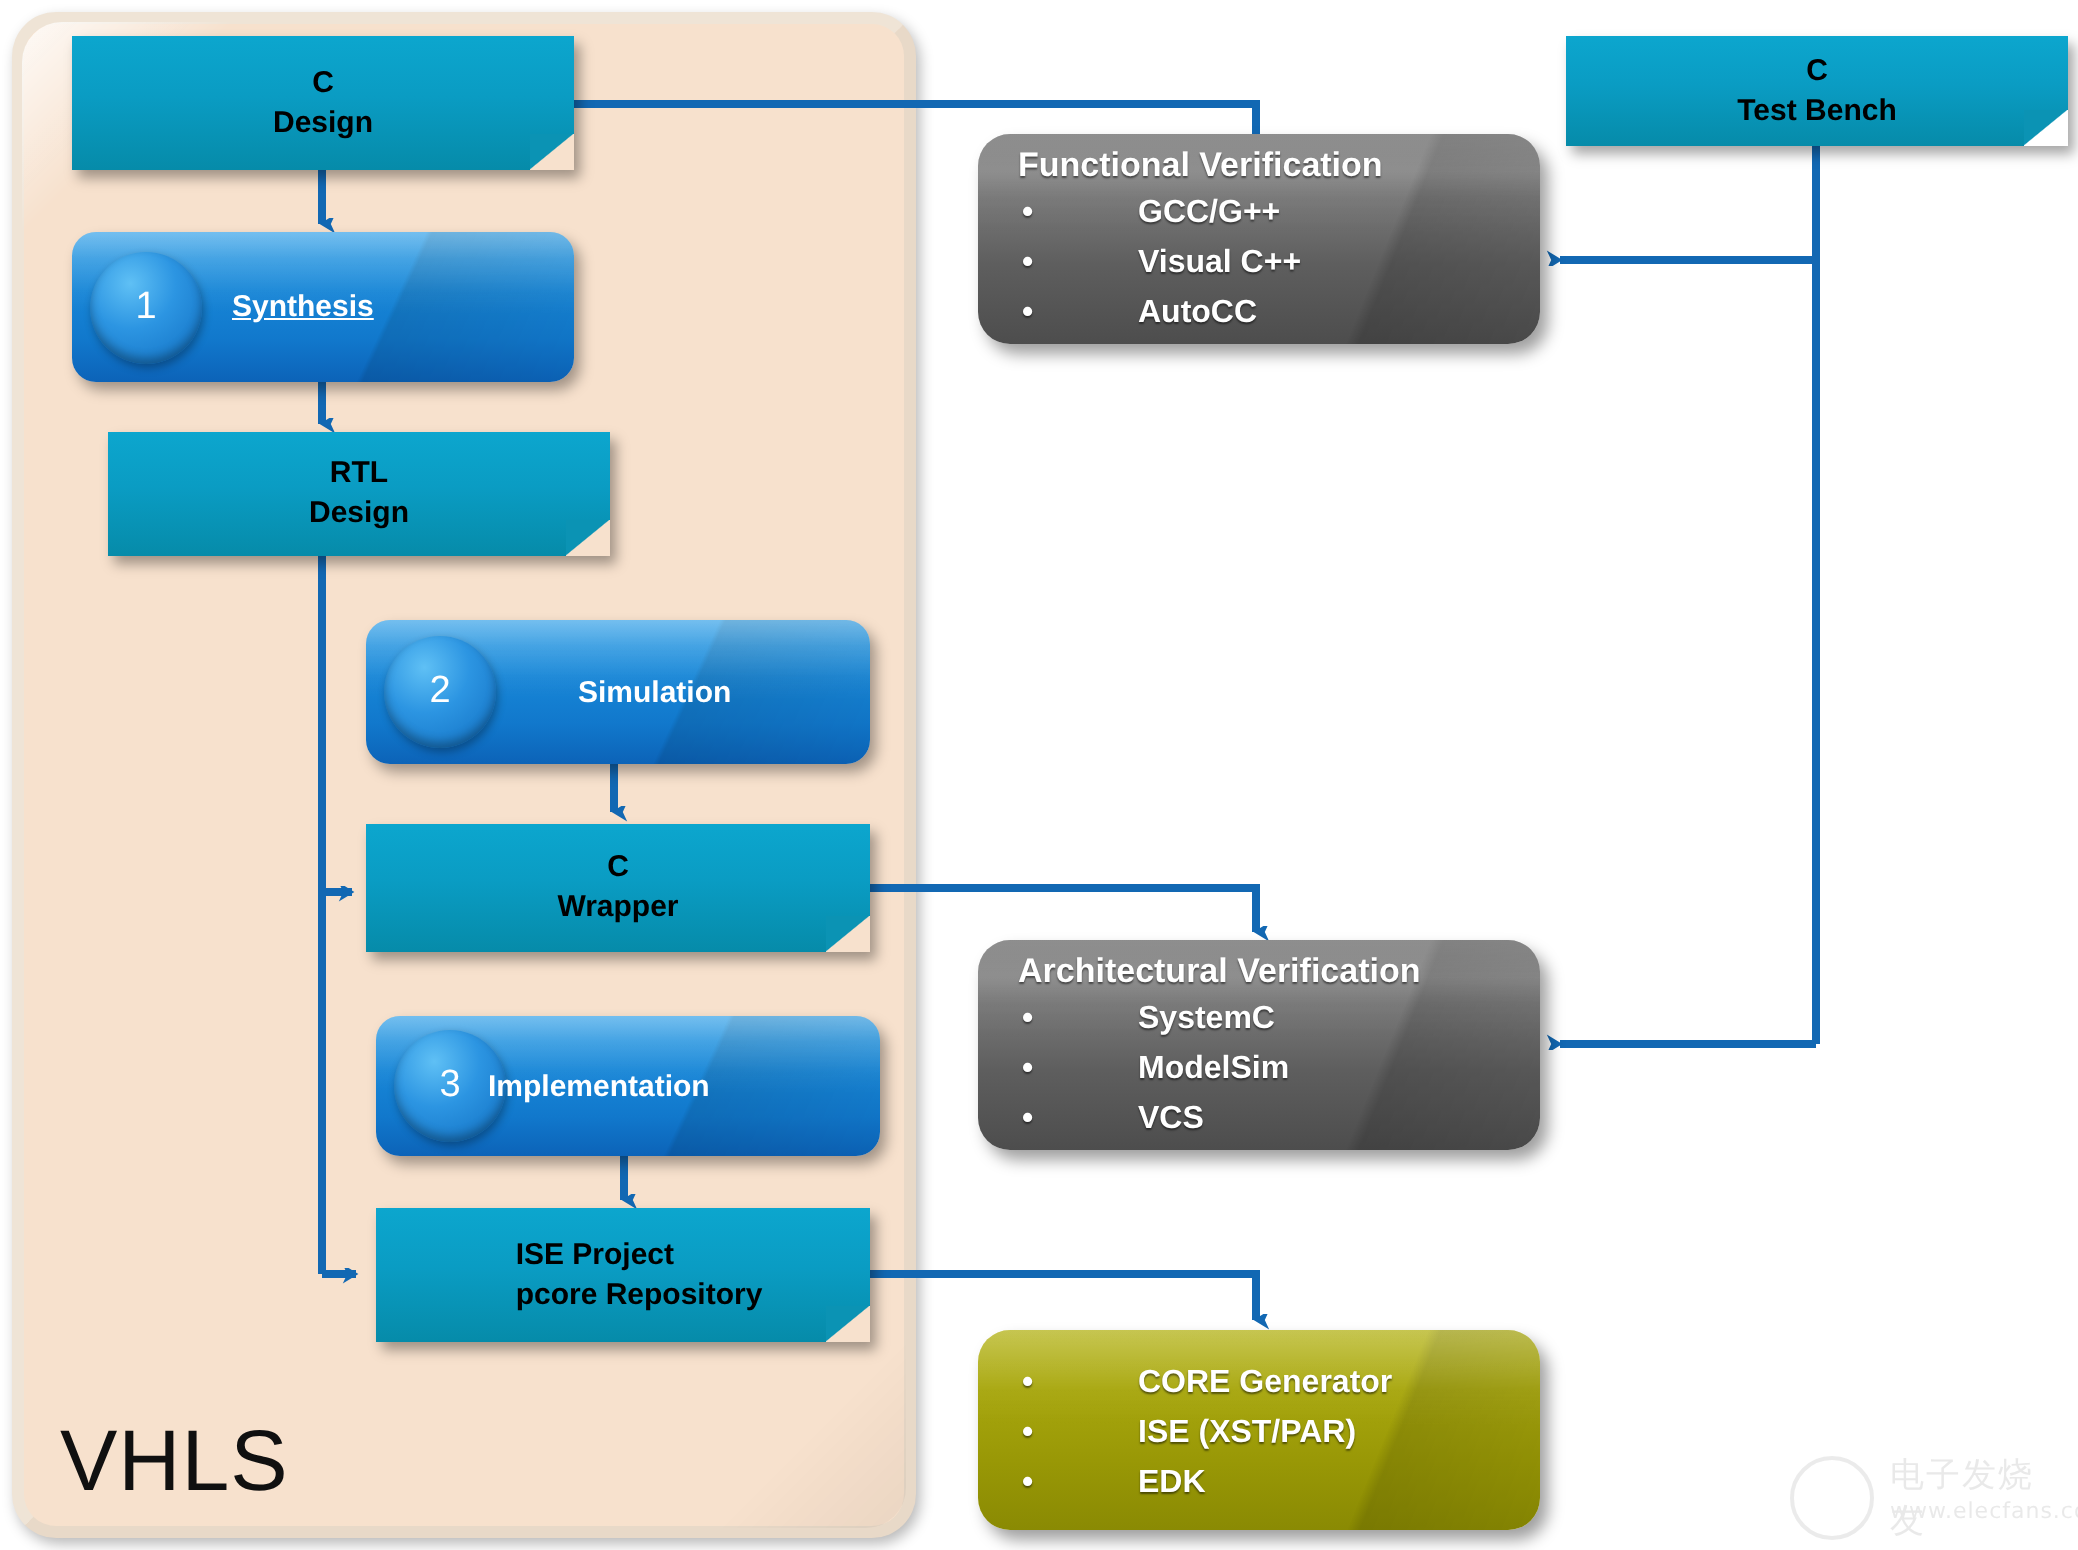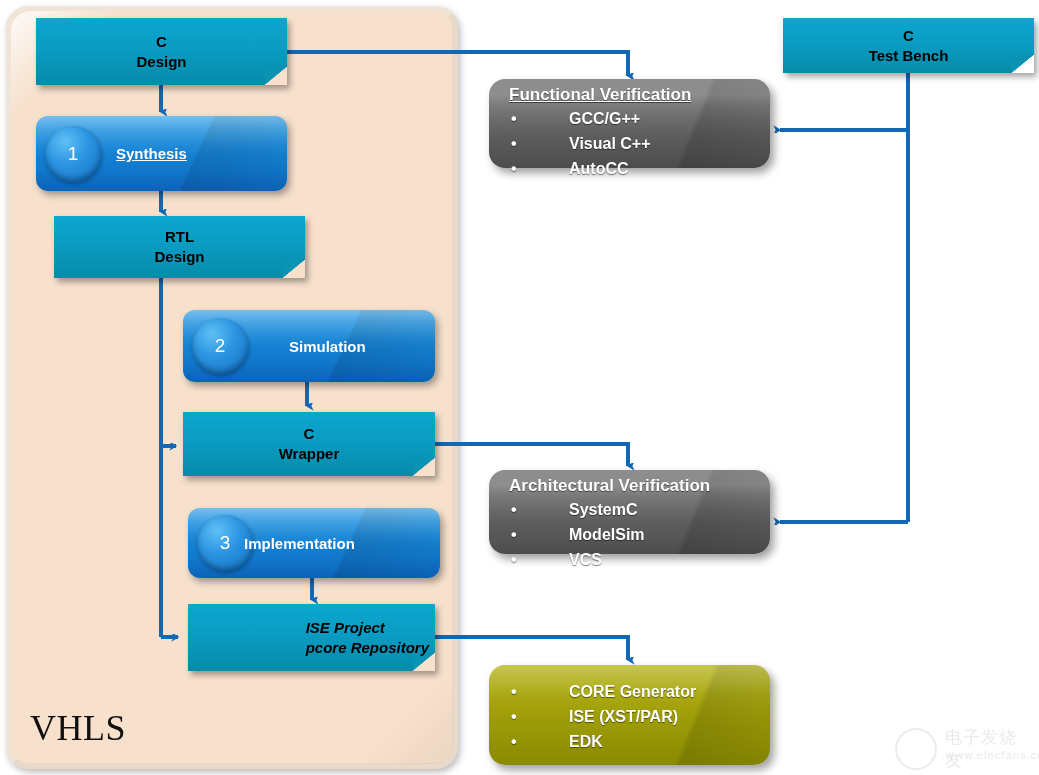--- a/index.html
+++ b/index.html
@@ -24,43 +24,43 @@
   .vhls-panel::before{
     content:"";position:absolute;left:-1px;top:-1px;right:-1px;bottom:-1px;
     border-radius:20px;
     background:
       linear-gradient(135deg, rgba(255,255,255,0.85) 0%, rgba(255,255,255,0) 9%),
       linear-gradient(315deg, rgba(0,0,0,0.05) 0%, rgba(0,0,0,0) 8%);
     pointer-events:none;
   }
   .vhls-label{
     position:absolute;left:30px;top:707px;
-    font-size:36px;color:#101010;letter-spacing:0.5px;
-    font-family:Liberation Serif, serif;
+    font-size:43px;color:#101010;letter-spacing:0.5px;
+    font-family:Liberation Sans, sans-serif;
   }
 
   
   .node{position:absolute;box-sizing:border-box;}
 
   
   .teal-box{
     background:linear-gradient(to bottom,#0CA6CE 0%, #0A9CC3 45%, #068BA9 100%);
     box-shadow:3px 4px 6px rgba(0,0,0,0.35);
     display:flex;align-items:center;justify-content:center;
     color:#000;font-weight:bold;font-size:15px;line-height:20px;text-align:center;
   }
   .teal-box .fold{
     position:absolute;right:0;bottom:0;width:22px;height:18px;
     background:linear-gradient(to bottom right,#0b93b4 0%, #0b93b4 48%, #F7E1CD 50%, #F7E1CD 100%);
   }
   .teal-box.on-white .fold{
     background:linear-gradient(to bottom right,#0b93b4 0%, #0b93b4 48%, #ffffff 50%, #ffffff 100%);
   }
   .teal-box .txt{position:relative;z-index:2;padding:0 6px;}
-  .teal-box.left-align{justify-content:flex-end;text-align:left;font-style:italic;}
+  .teal-box.left-align{justify-content:center;text-align:left;}
   .teal-box.left-align .txt{padding-left:22px;}
 
   
   .blue-box{
     background:linear-gradient(to bottom,#38A3E8 0%, #1B8FDE 18%, #1178CC 72%, #0C63B8 100%);
     border-radius:12px;
     box-shadow:3px 4px 7px rgba(0,0,0,0.35);
     display:flex;align-items:center;
     color:#ffffff;font-weight:bold;font-size:15px;
   }
@@ -234,39 +234,39 @@
   </div>
 
   <div class="node teal-box on-white" style="left:783px;top:18px;width:251px;height:55px;">
     <span class="fold"></span>
     <span class="txt">
       <span>C</span><br>
       <span>Test Bench</span>
     </span>
   </div>
 
-  <div class="node grey-box" style="left:489px;top:79px;width:281px;height:89px;text-decoration:underline;">
+  <div class="node grey-box" style="left:489px;top:67px;width:281px;height:105px;">
     <div class="box-title">Functional Verification</div>
     <ul class="bullets">
       <li>
         <span class="dot">•</span>
         <span class="btxt">GCC/G++</span>
       </li>
       <li>
         <span class="dot">•</span>
         <span class="btxt">Visual C++</span>
       </li>
       <li>
         <span class="dot">•</span>
         <span class="btxt">AutoCC</span>
       </li>
     </ul>
   </div>
 
-  <div class="node grey-box" style="left:489px;top:470px;width:281px;height:84px;">
+  <div class="node grey-box" style="left:489px;top:470px;width:281px;height:105px;">
     <div class="box-title">Architectural Verification</div>
     <ul class="bullets">
       <li>
         <span class="dot">•</span>
         <span class="btxt">SystemC</span>
       </li>
       <li>
         <span class="dot">•</span>
         <span class="btxt">ModelSim</span>
       </li>

